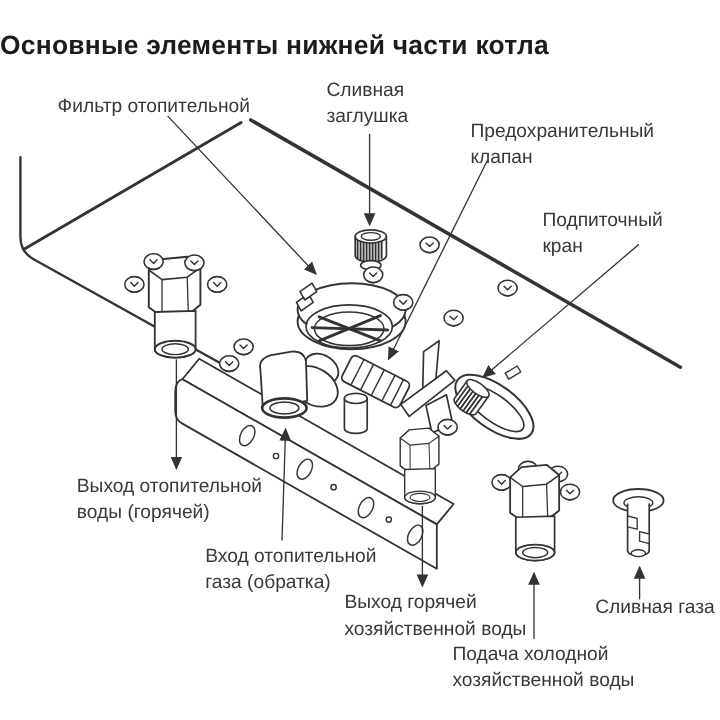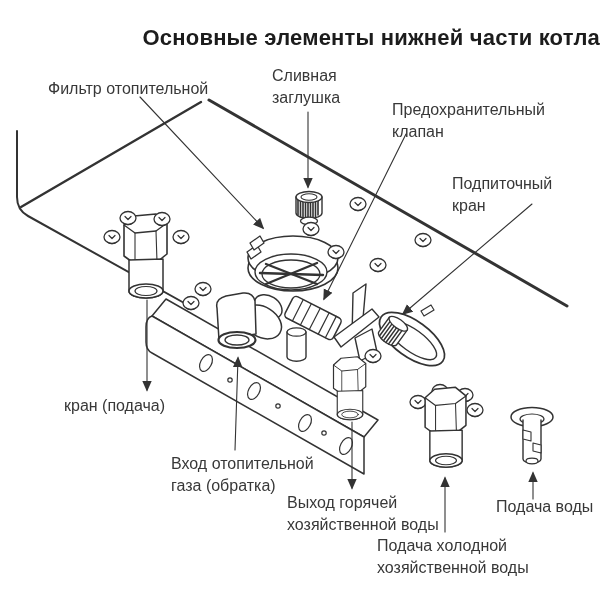--- a/index.html
+++ b/index.html
@@ -1,19 +1,19 @@
 <!DOCTYPE html>
 <html><head>
 <meta charset="utf-8">
 <style>
   html,body{margin:0;padding:0;background:#ffffff;}
   .canvas{position:relative;width:600px;height:600px;background:#ffffff;
           font-family:"Liberation Sans",sans-serif;overflow:hidden;}
   .diagram-svg{position:absolute;left:0;top:0;width:600px;height:600px;}
-  .title{position:absolute;left:0;top:25px;width:600px;text-align:right;
+  .title{position:absolute;left:0;top:25px;width:600px;text-align:left;
          font-size:22px;font-weight:bold;color:#1c1c1c;letter-spacing:.2px;}
   .lbl{position:absolute;font-size:16px;line-height:22px;color:#383838;white-space:nowrap;}
 </style>
 </head>
 <body>
 
 <div class="canvas">
 
   <svg class="diagram-svg" viewBox="0 0 600 600" fill="none" stroke-linejoin="round" stroke-linecap="round">
     <defs>
@@ -198,35 +198,36 @@
     <div>Сливная</div>
     <div>заглушка</div>
   </div>
 
   <div class="lbl" style="left:452px;top:173px">
     <div>Подпиточный</div>
     <div>кран</div>
   </div>
 
   <div class="lbl" style="left:64px;top:395px">
-    <div>кран (подача)</div>
+    <div>Выход отопительной</div>
+    <div>воды (горячей)</div>
   </div>
 
   <div class="lbl" style="left:171px;top:453px">
     <div>Вход отопительной</div>
     <div>газа (обратка)</div>
   </div>
 
   <div class="lbl" style="left:287px;top:492px">
     <div>Выход горячей</div>
     <div>хозяйственной воды</div>
   </div>
 
   <div class="lbl" style="left:377px;top:535px">
     <div>Подача холодной</div>
     <div>хозяйственной воды</div>
   </div>
 
   <div class="lbl" style="left:496px;top:496px">
-    <div>Подача воды</div>
+    <div>Сливная газа</div>
   </div>
 
 </div>
 
 </body></html>

